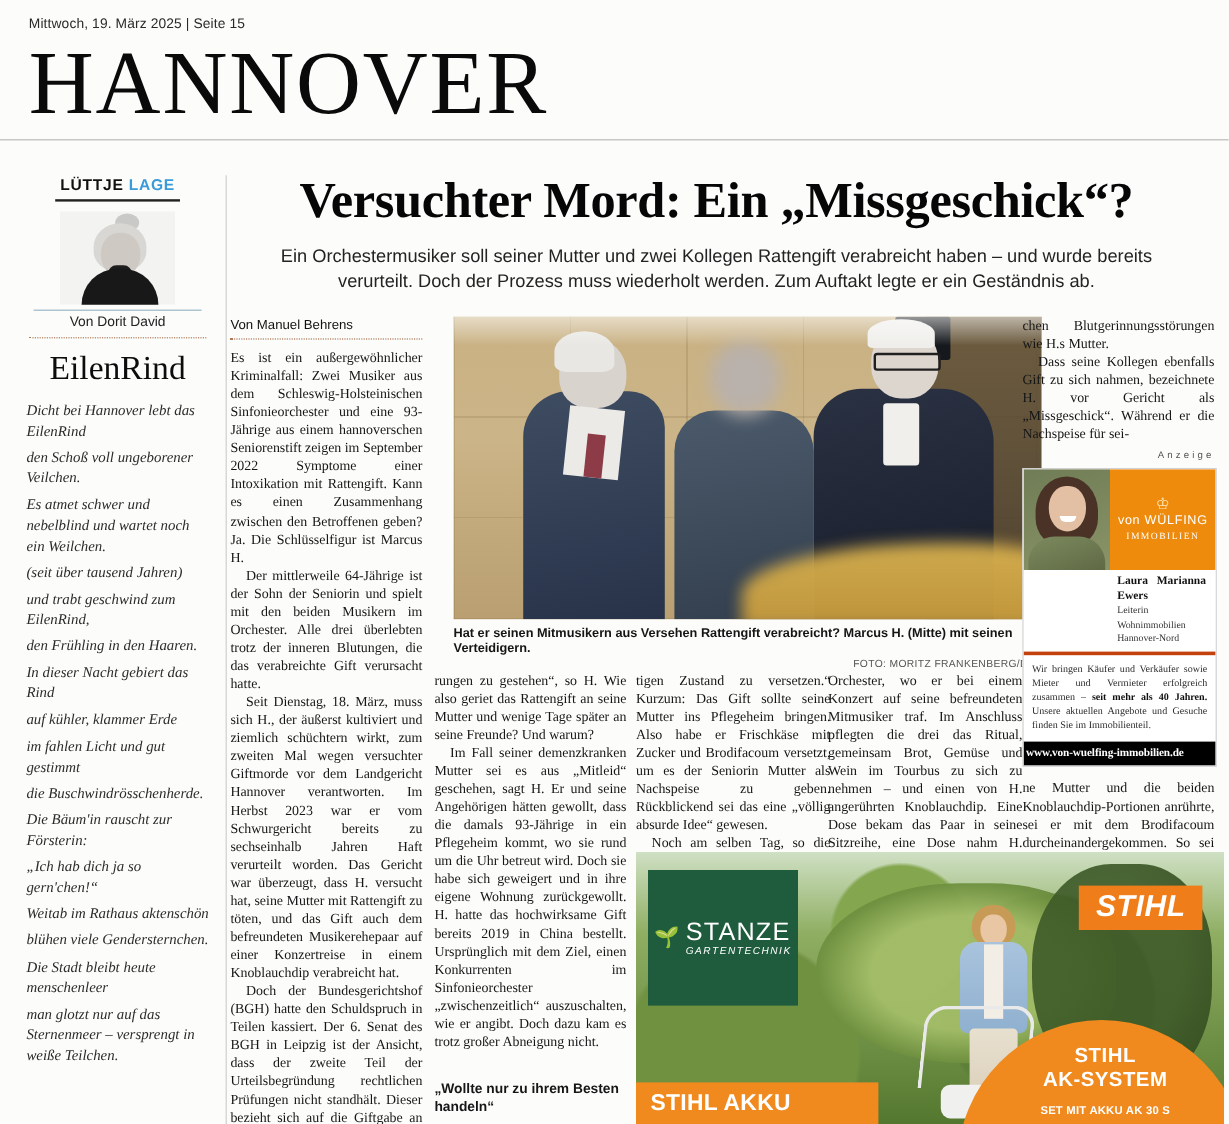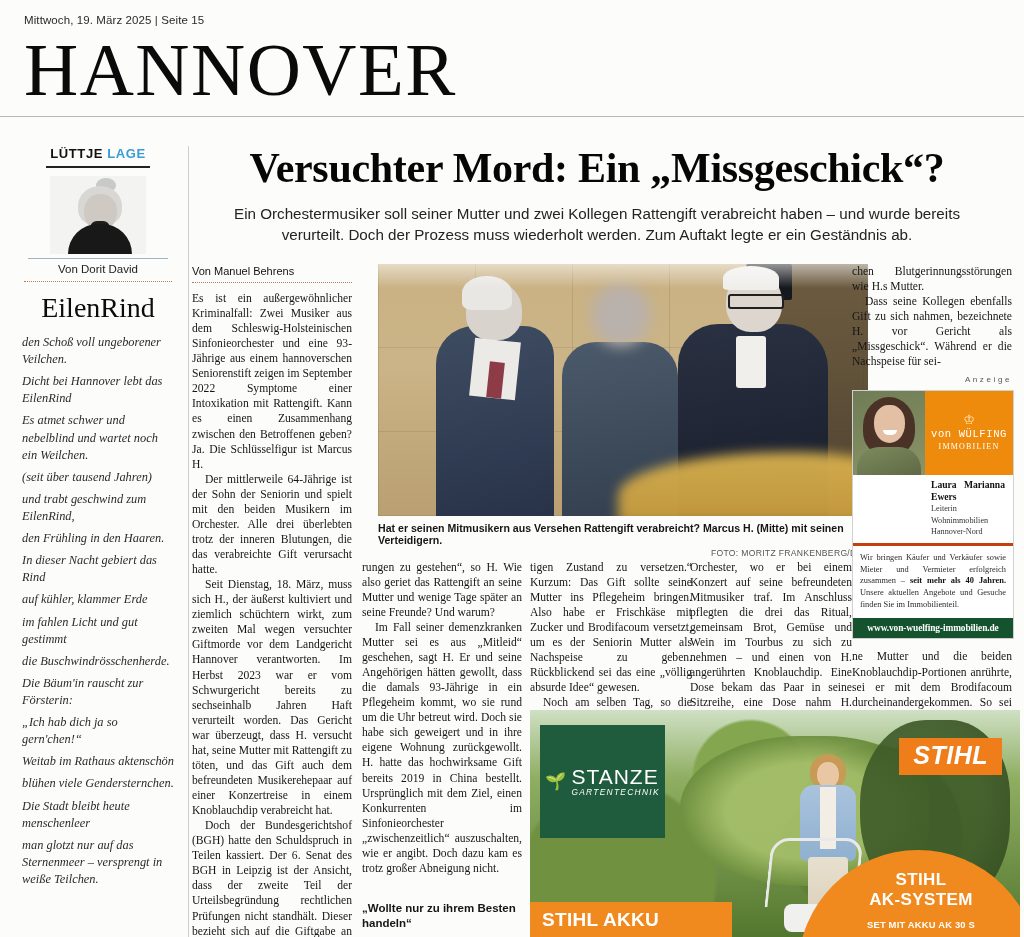--- a/index.html
+++ b/index.html
@@ -254,37 +254,37 @@
   .aw-photo .top{
     position:absolute;left:4px;top:56px;width:64px;height:28px;
     background:linear-gradient(160deg,#7d8a5e,#5f6a45);border-radius:22px 22px 0 0;
   }
   .aw-logo{
     flex:1;background:#ef8b0c;color:#fff;display:flex;flex-direction:column;
     align-items:center;justify-content:center;
   }
   .aw-crown{font-size:13px;line-height:1;margin-bottom:2px;color:#ffe6b8;}
   .aw-logo .l1{
-    font-family:Liberation Mono, monospace;font-size:10.5px;letter-spacing:.6px;
+    font-family:Liberation Sans, sans-serif;font-size:10.5px;letter-spacing:.6px;
   }
   .aw-logo .l2{
     font-family:"Liberation Serif", serif;font-size:8px;letter-spacing:1.2px;
   }
   .aw-person{
     padding:4px 8px 6px 78px;background:#fff;
   }
   .aw-name{font-size:9.6px;font-weight:bold;color:#111;}
   .aw-role{font-size:8.2px;color:#333;line-height:1.35;}
   .aw-text{
     padding:6px 7px 7px 7px;font-size:8.4px;line-height:1.42;color:#2b2b2b;
     border-top:3px solid #c2410c;
   }
   .aw-text b{color:#111;}
   .aw-url{
-    background:#14532d;color:#fff;text-align:center;
+    background:#000000;color:#fff;
     font-size:9.4px;font-weight:bold;padding:4px 2px;letter-spacing:-.1px;
   }
 
   
   .ad-stihl{
     position:absolute;left:530px;top:710px;width:490px;height:227px;
     overflow:hidden;background:#7d9c52;
   }
   .st-bg{
     position:absolute;inset:0;
@@ -394,22 +394,22 @@
         <div class="face"></div>
         <div class="neck"></div>
         <div class="body"></div>
       </div>
       <div class="ll-byline-rule"></div>
       <div class="ll-byline">Von Dorit David</div>
       <div class="ll-dots"></div>
 
       <div class="poem-title">EilenRind</div>
       <div class="poem" id="poem-body">
+          <p>Dicht bei Hannover lebt das EilenRind</p>
           <p>den Schoß voll ungeborener Veilchen.</p>
-          <p>Dicht bei Hannover lebt das EilenRind</p>
           <p>Es atmet schwer und nebelblind und wartet noch ein Weilchen.</p>
           <p>(seit über tausend Jahren)</p>
           <p>und trabt geschwind zum EilenRind,</p>
           <p>den Frühling in den Haaren.</p>
           <p>In dieser Nacht gebiert das Rind</p>
           <p>auf kühler, klammer Erde</p>
           <p>im fahlen Licht und gut gestimmt</p>
           <p>die Buschwindrösschenherde.</p>
           <p>Die Bäum'in rauscht zur Försterin:</p>
           <p>„Ich hab dich ja so gern'chen!“</p>

